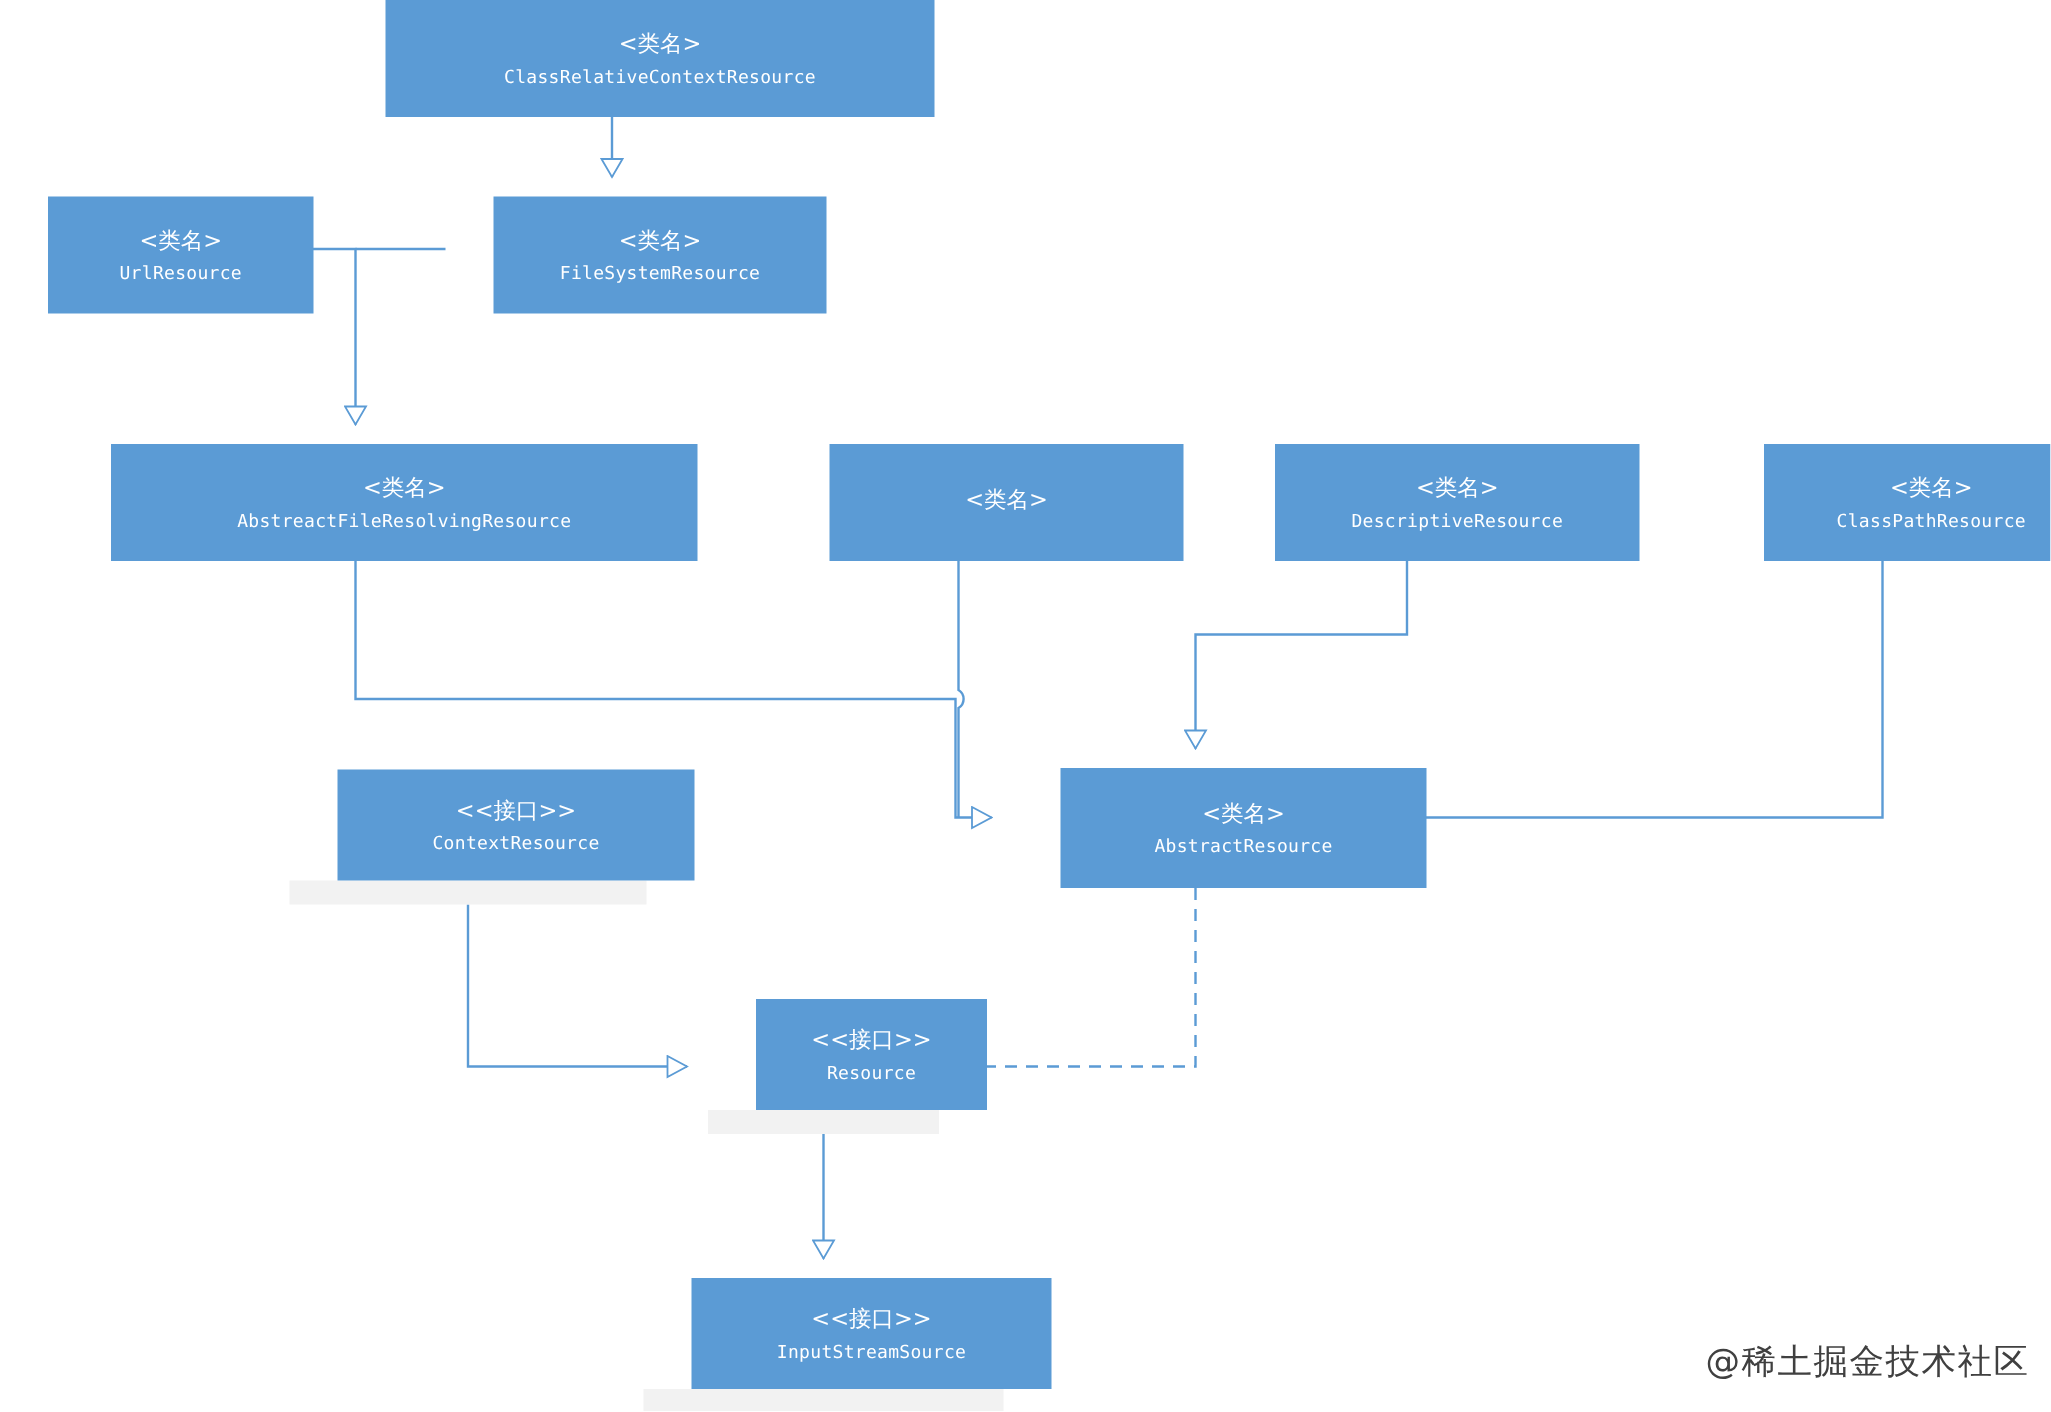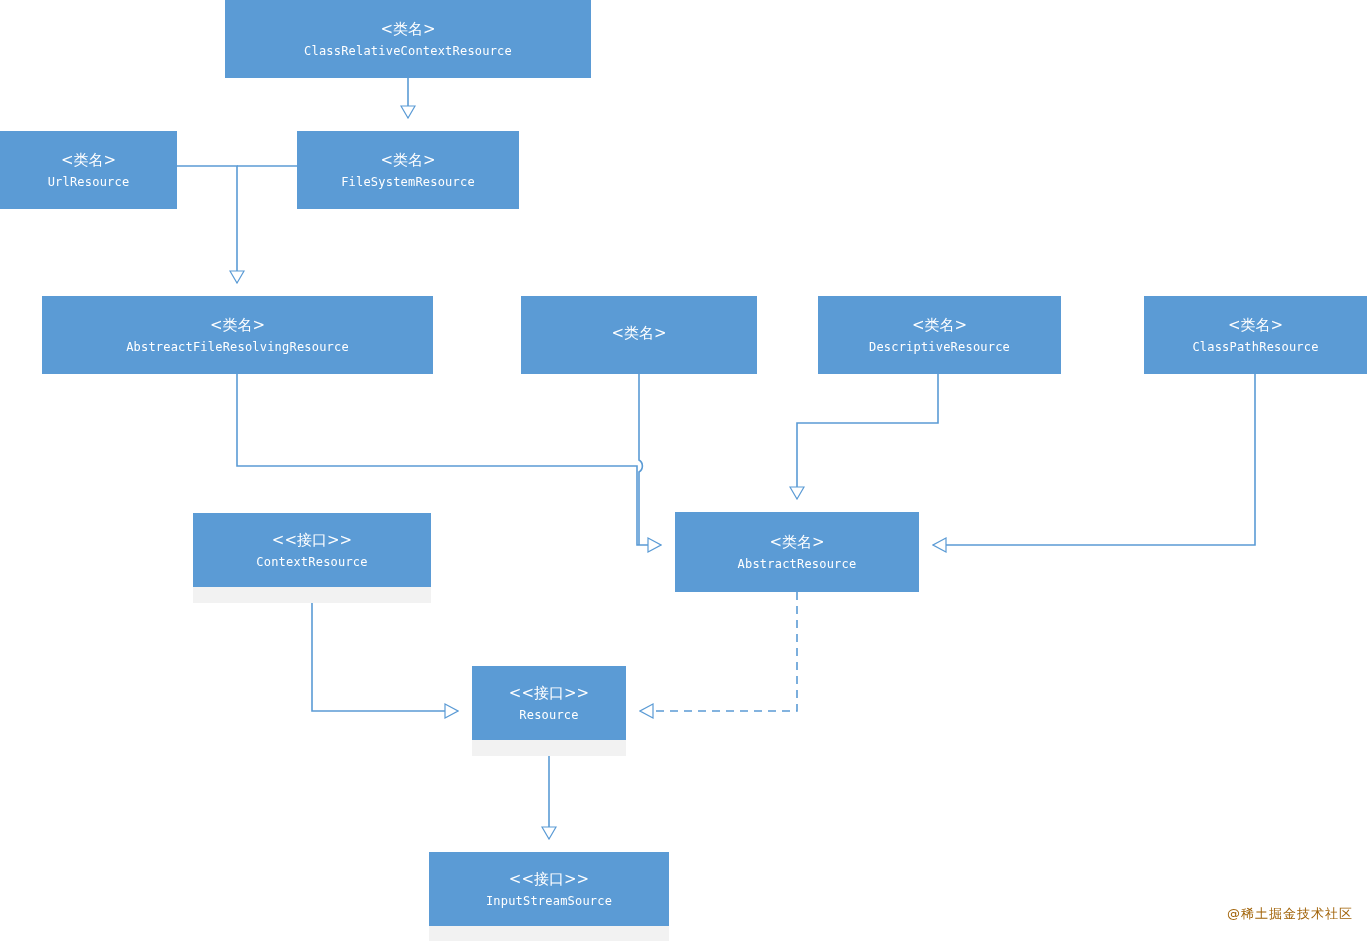--- a/index.html
+++ b/index.html
@@ -32,20 +32,21 @@
     background: #5b9bd5;
     color: #ffffff;
     display: flex;
     flex-direction: column;
     align-items: center;
     justify-content: center;
     text-align: center;
     line-height: 1.35;
     z-index: 3;
     user-select: none;
+    margin-left: 32px;
   }
   .node .stereo {
     font-family: "DejaVu Sans", "Liberation Sans", sans-serif;
     font-size: 15px;
     letter-spacing: 0px;
     margin-bottom: 3px;
     white-space: nowrap;
   }
   .node .cname {
     font-family: "DejaVu Sans Mono", "Liberation Mono", monospace;
@@ -56,23 +57,23 @@
   
   .iface-strip {
     position: absolute;
     background: #f2f2f2;
     z-index: 2;
   }
   .watermark {
     position: absolute;
     right: 14px;
     bottom: 18px;
-    color: #a16207;
+    color: #404040;
     font-family: "DejaVu Sans", "Liberation Sans", sans-serif;
-    font-size: 13px;
+    font-size: 23px;
     letter-spacing: 1px;
     z-index: 5;
     user-select: none;
   }
 </style>
 </head>
 <body>
 
 <div id="canvas">
 

